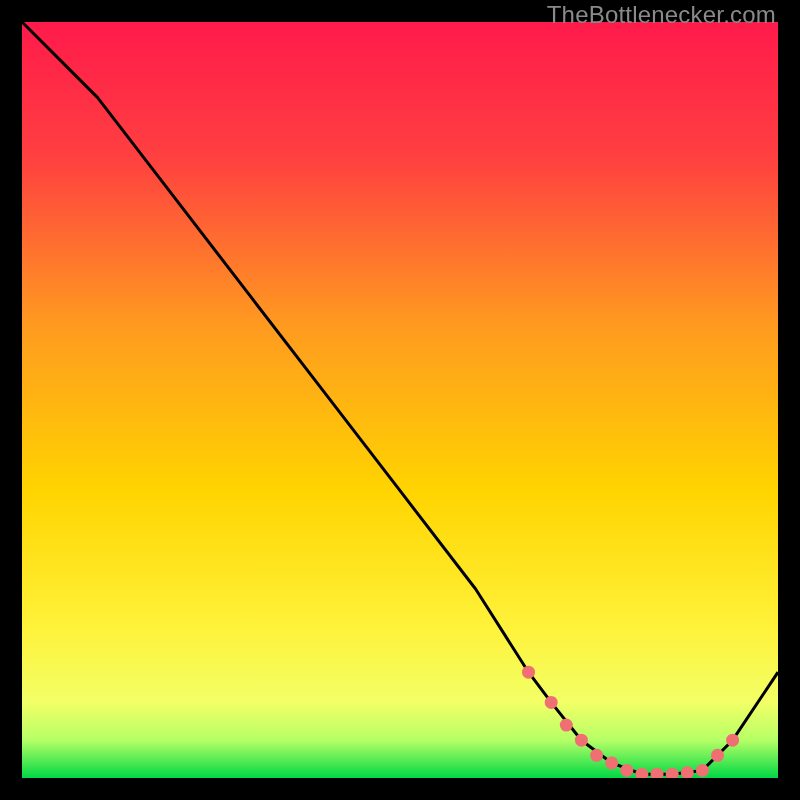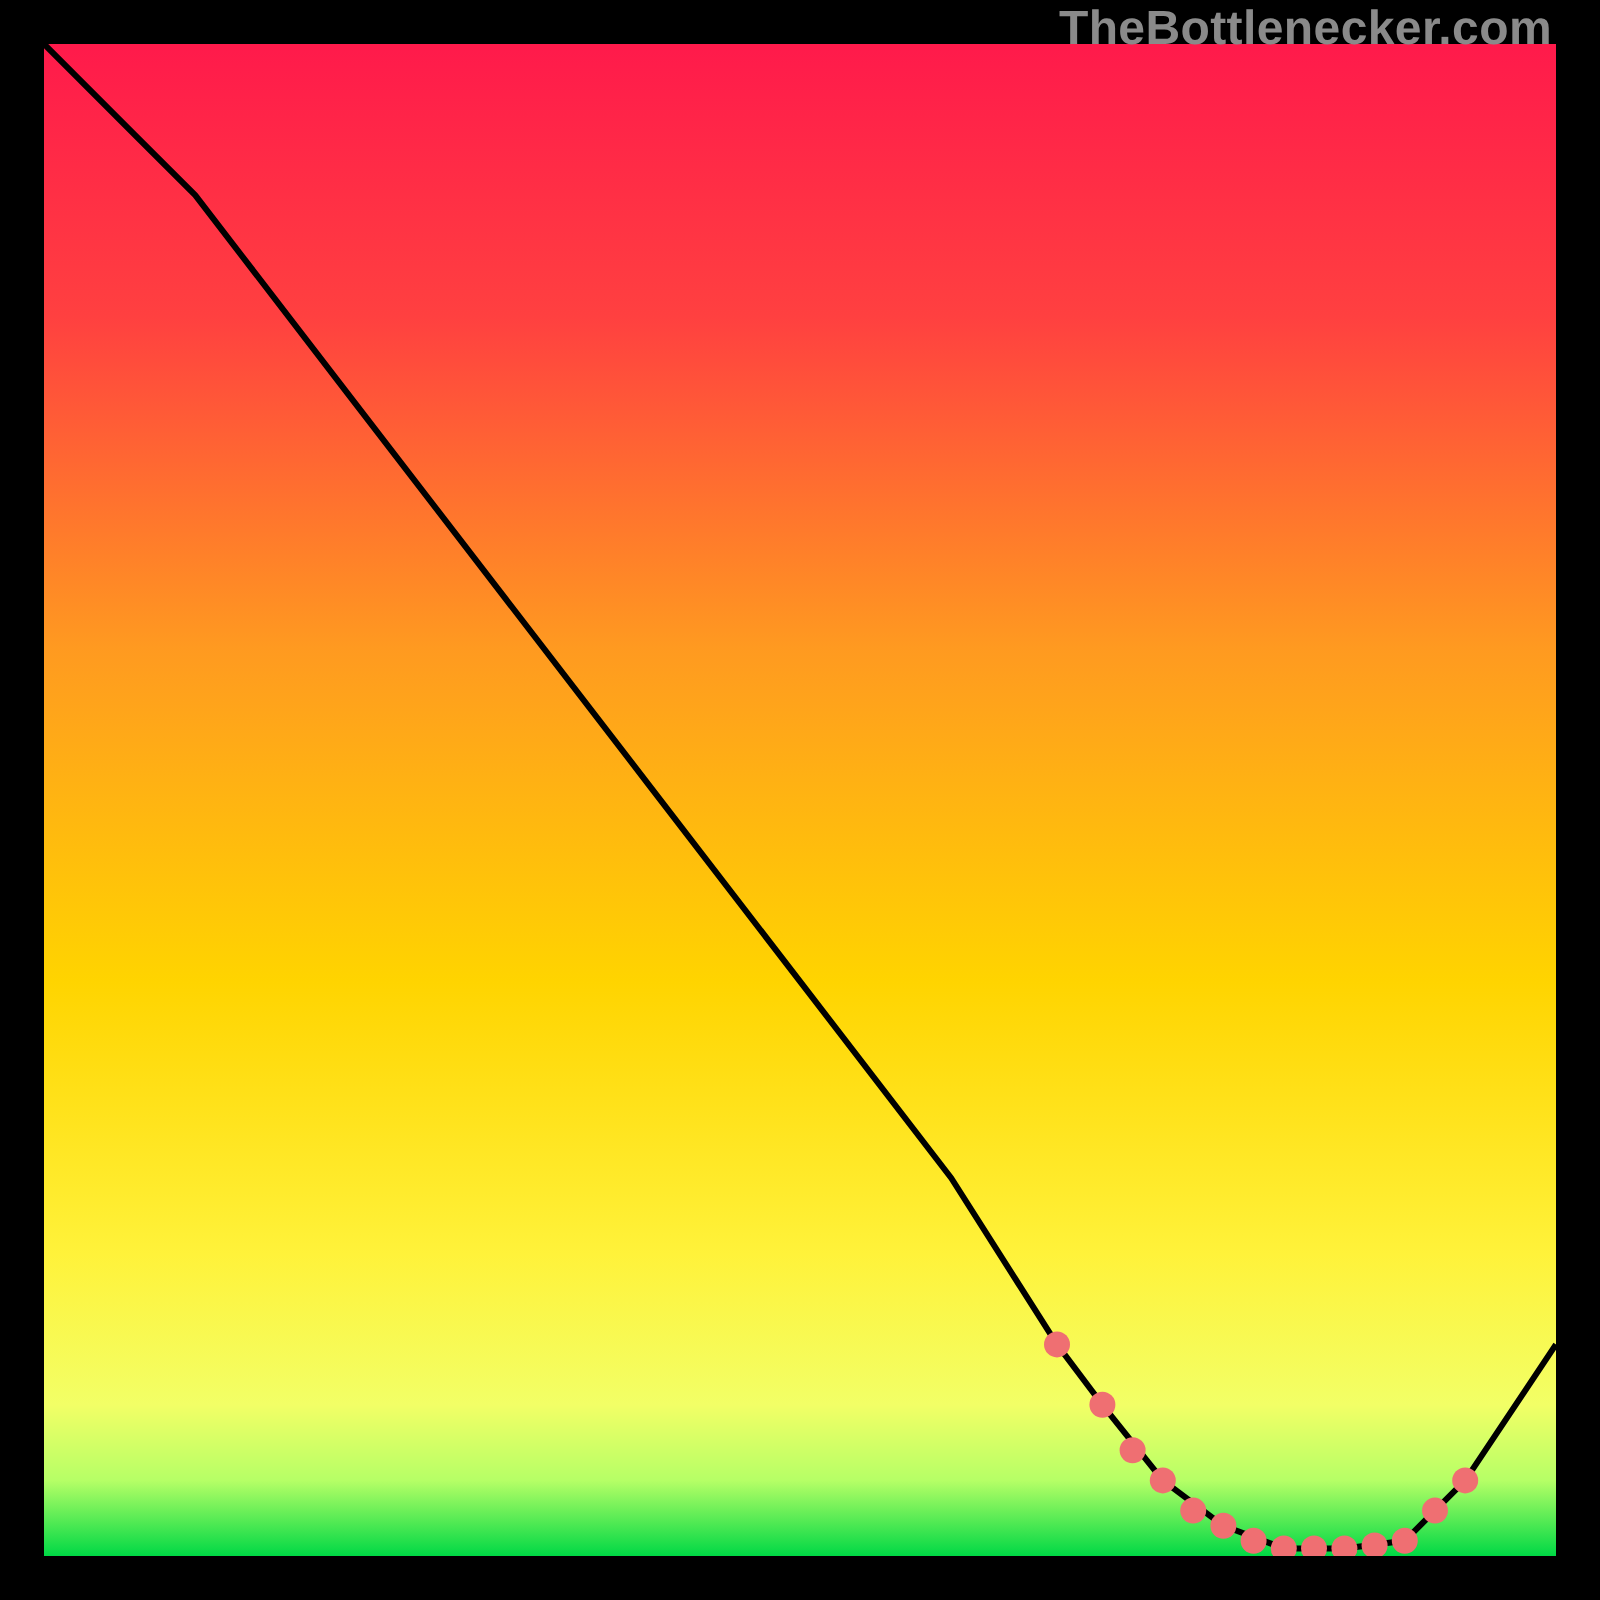--- a/index.html
+++ b/index.html
@@ -28,21 +28,21 @@
   }
   .watermark {
     position: absolute;
     top: 0;
     left: 22px;
     width: 756px;
     text-align: right;
     font-size: 24px;
     color: #8a8a8a;
     letter-spacing: 0.2px;
-    font-weight: 700;
+    font-weight: 400;
     padding-top: 1px;
     padding-right: 2px;
     box-sizing: border-box;
   }
 </style>
 </head>
 <body>
 
 <div class="frame">
   <svg class="plot" viewBox="0 0 756 756" preserveAspectRatio="none">

